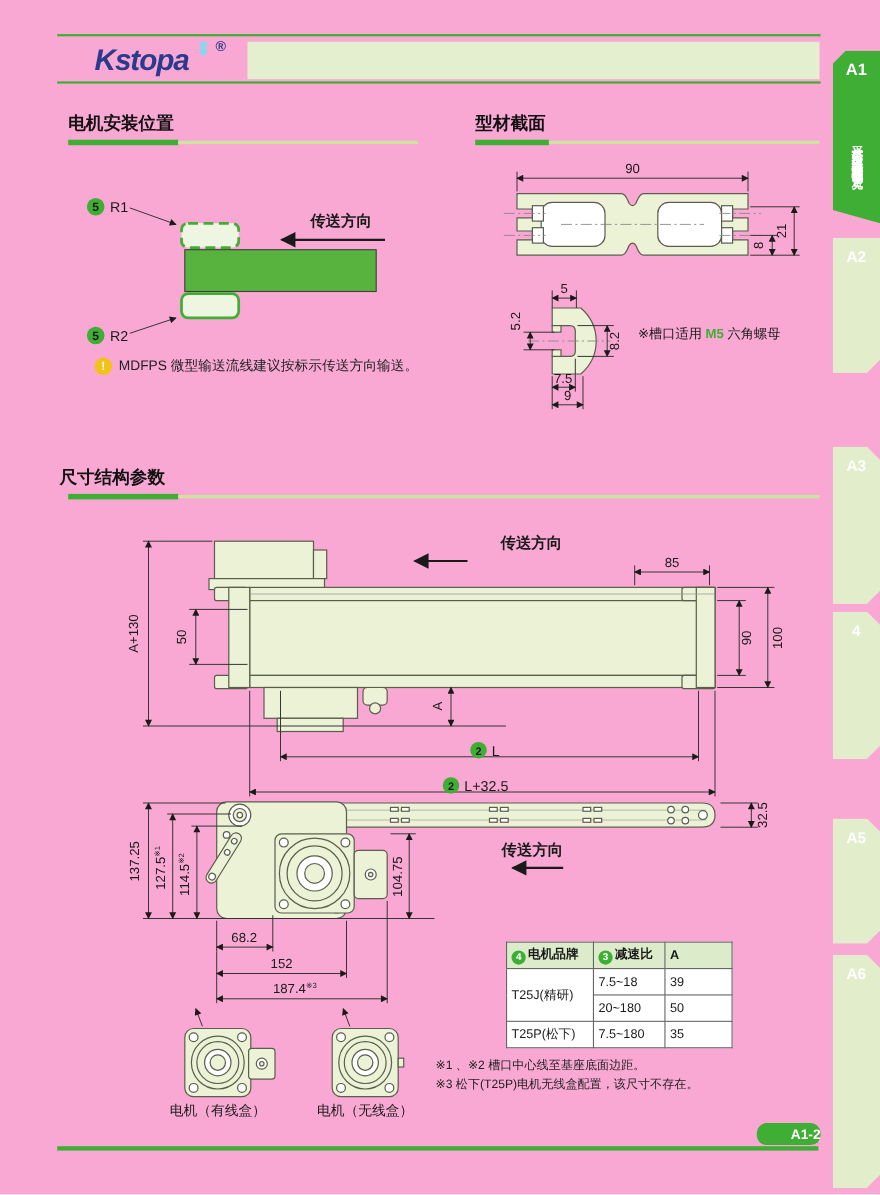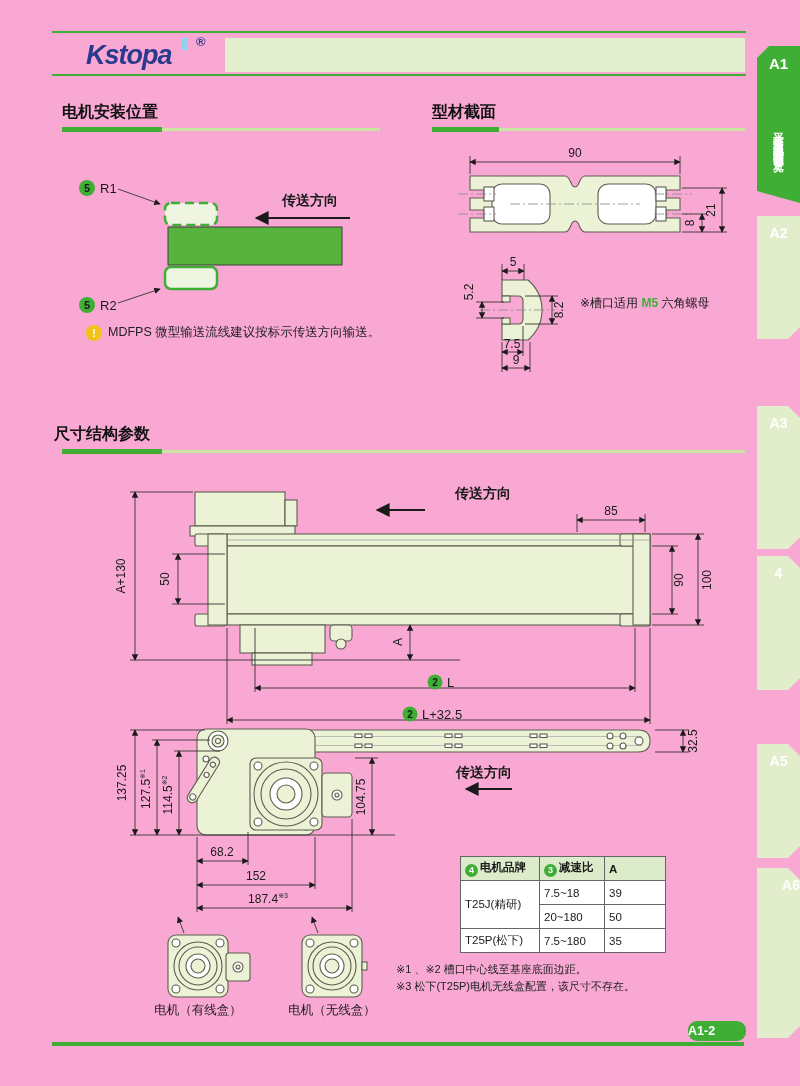--- a/index.html
+++ b/index.html
@@ -35,21 +35,21 @@
            color:#fff;font-weight:bold;font-size:11px;align-items:center;justify-content:center;}
   .small-notes{font-size:11px;line-height:17px;color:#222;}
   
   table.spec{border-collapse:collapse;font-size:11.5px;background:#fff;z-index:3;position:absolute;}
   table.spec td,table.spec th{border:1px solid #666;text-align:left;padding:0 4px;height:23px;}
   table.spec th{background:#dcecca;font-weight:bold;}
   .badge{display:inline-flex;width:13px;height:13px;border-radius:50%;background:#3fae35;color:#fff;
          font-size:9px;font-weight:bold;align-items:center;justify-content:center;vertical-align:-2px;margin-right:2px;}
   
   .page-badge{left:688px;top:1021px;width:58px;height:20px;background:#3fae35;border-radius:9px;
-        color:#fff;font-weight:bold;font-size:12.5px;text-align:left;line-height:20px;}
+        color:#fff;font-weight:bold;font-size:12.5px;text-align:right;line-height:20px;}
   .botline{left:52px;top:1042px;width:692px;height:4px;background:#3fae35;}
   
   svg text{font-family:"Liberation Sans","DejaVu Sans",sans-serif;fill:#1a1a1a;}
   .dim{stroke:#333;stroke-width:0.9;fill:none;}
   .st{stroke:#5d5d4f;stroke-width:1.1;fill:#ebf2d6;}
   .stw{stroke:#5d5d4f;stroke-width:1.1;fill:#fff;}
   .cl{stroke:#888;stroke-width:0.8;fill:none;stroke-dasharray:10 3 2 3;}
 </style>
 </head>
 <body>
@@ -80,21 +80,21 @@
   </div>
   <div class="abs tab tab-idle cut-tr-br" style="top:390px;height:143px;margin-top:16px;">
     <span class="tab-label">A3</span>
   </div>
   <div class="abs tab tab-idle cut-tr-br" style="top:556px;height:134px;">
     <span class="tab-label">4</span>
   </div>
   <div class="abs tab tab-idle cut-tr-br" style="top:744px;height:114px;">
     <span class="tab-label">A5</span>
   </div>
-  <div class="abs tab tab-idle cut-tr-br" style="top:868px;height:170px;text-align:right;">
+  <div class="abs tab tab-idle cut-tr-br" style="top:868px;height:212px;">
     <span class="tab-label">A6</span>
   </div>
 
   <div class="abs sec-title" style="left:62px;top:102px;">电机安装位置</div>
   <div class="abs rule-dark" style="left:62px;top:127px;width:100px;"></div>
   <div class="abs rule-light" style="left:162px;top:128px;width:218px;"></div>
 
   <svg class="abs" style="left:60px;top:148px;" width="360" height="175" viewBox="0 0 360 175">
 
     <g>

